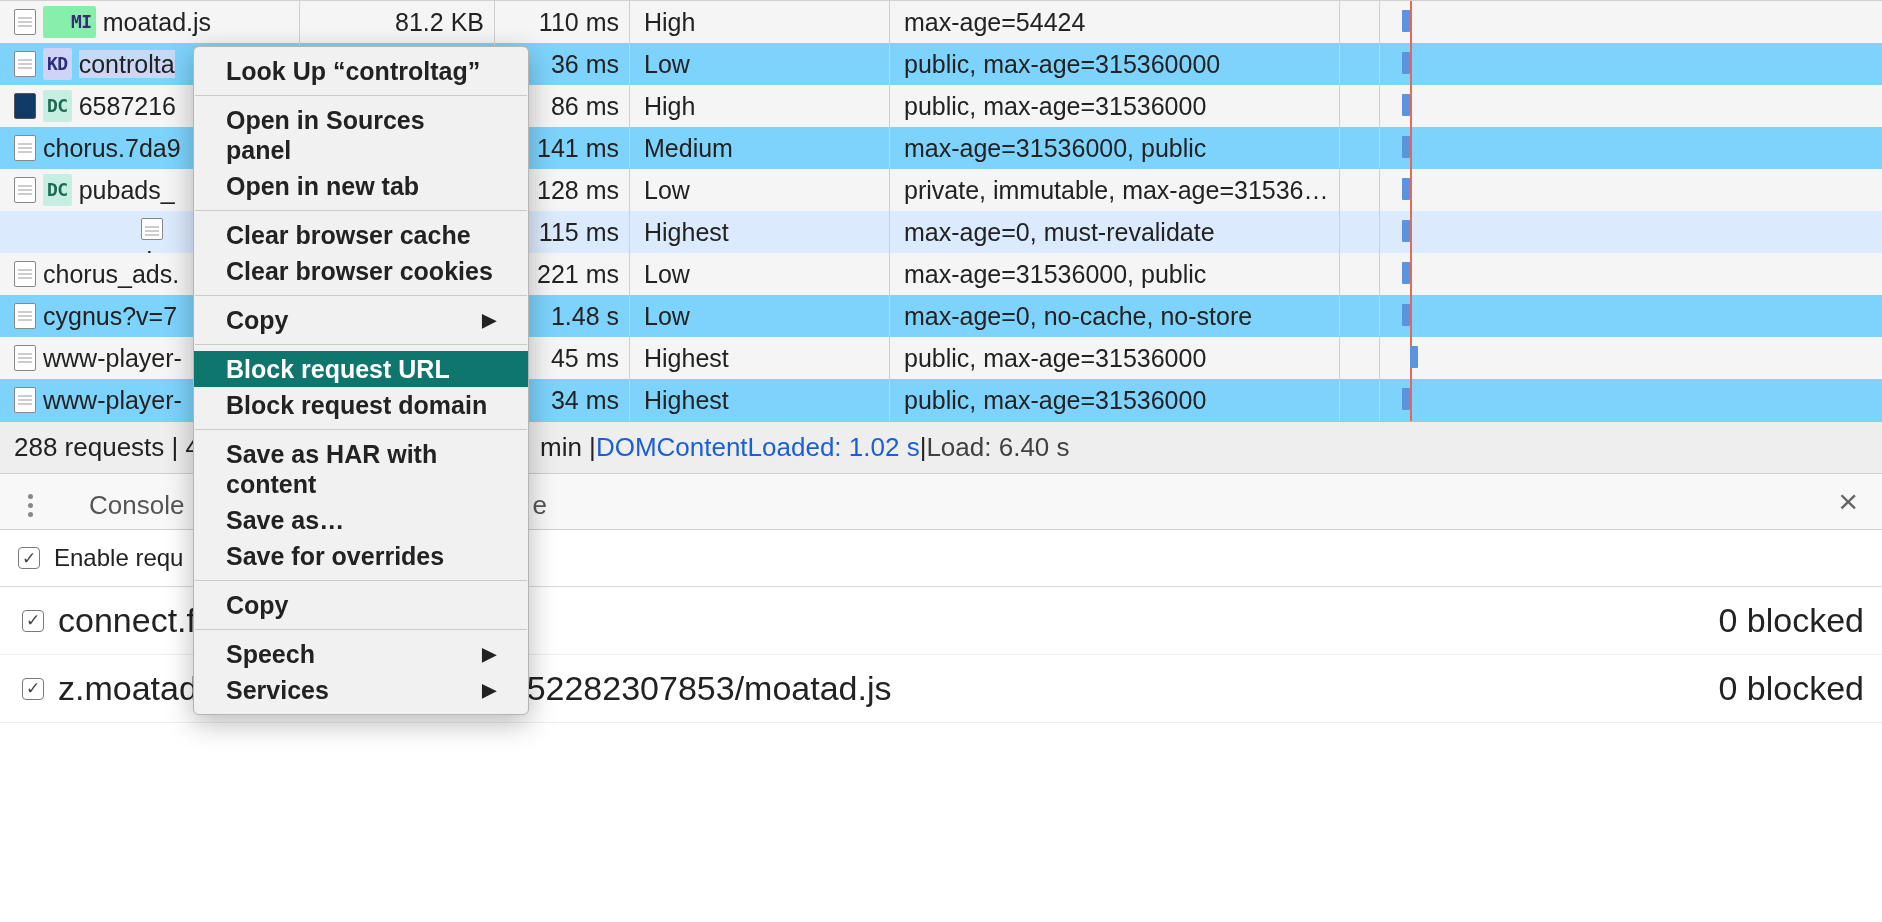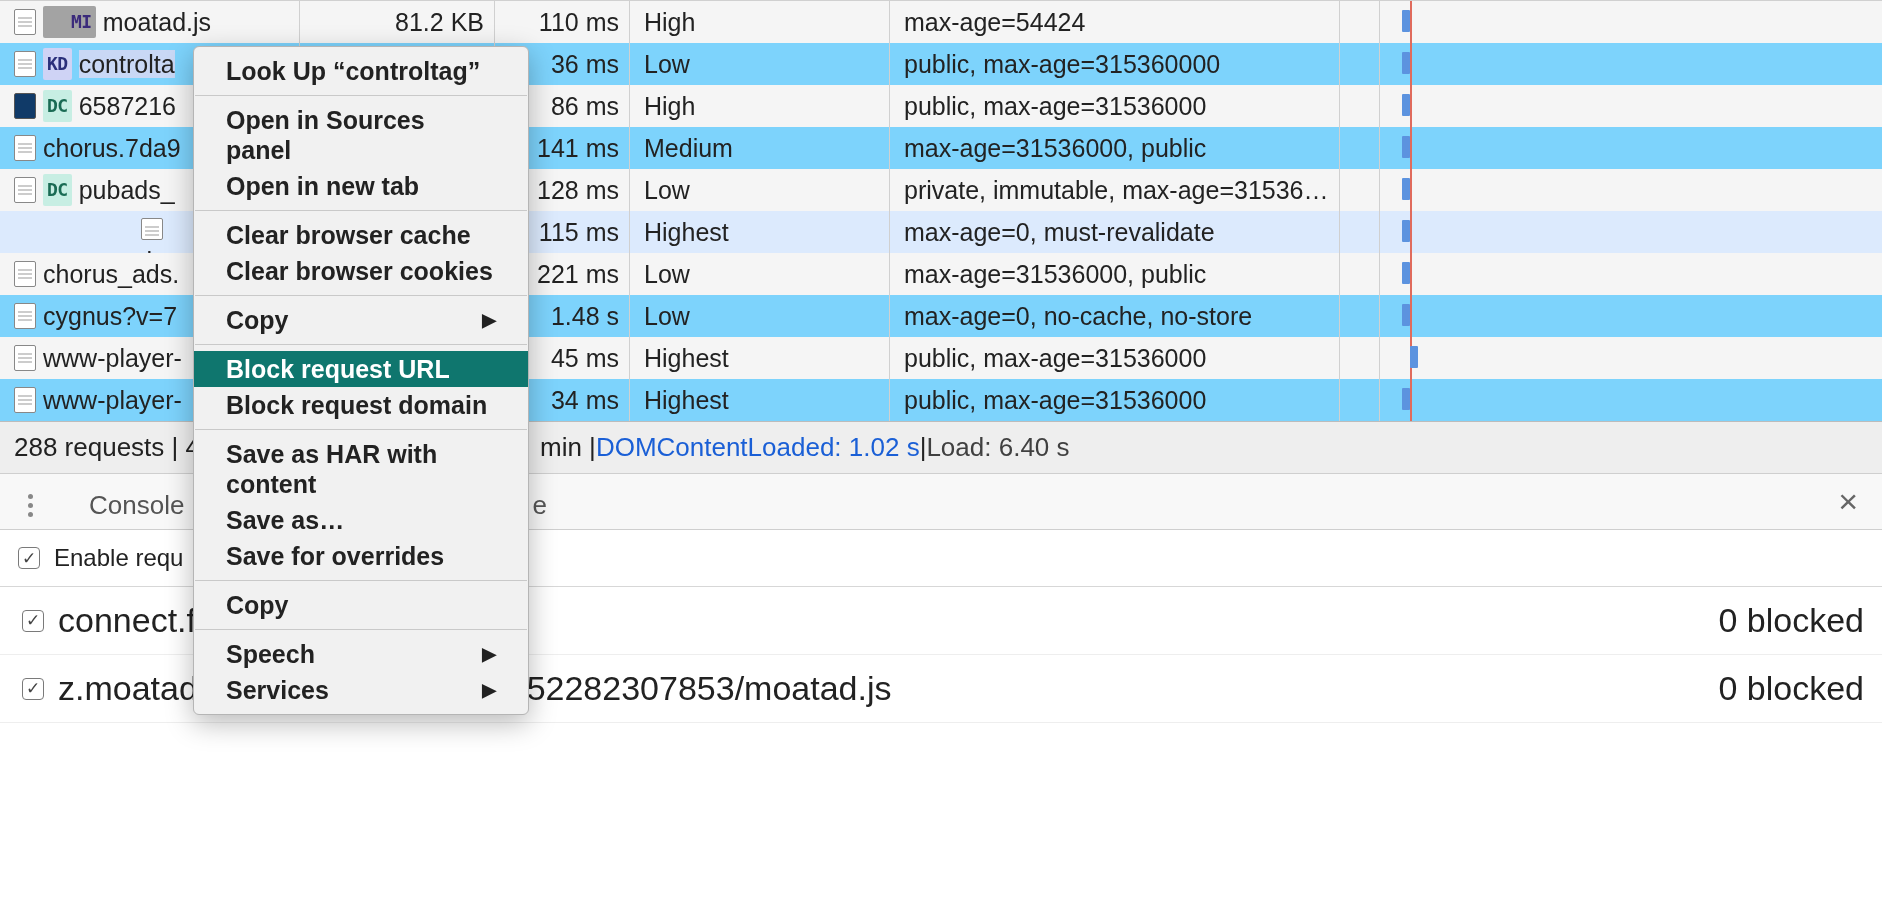--- a/index.html
+++ b/index.html
@@ -14,21 +14,21 @@
 .row.sel > .cell { background: #dceafd; flex-direction: column; }
 .cell.size, .cell.time { text-align: right; }
 .cell.name { display: flex; align-items: center; gap: 7px; }
 
 .file-icon { width: 22px; height: 26px; border: 1px solid #888; background: #fff; border-radius: 2px 2px 2px 2px; flex: 0 0 22px; position: relative; }
 .file-icon::before { content: ""; position: absolute; top: 7px; left: 3px; right: 3px; height: 2px; background: #ccc; box-shadow: 0 4px 0 #ccc, 0 8px 0 #ccc; }
 .file-icon.img { border-color: #555; background: linear-gradient(#103a68, #103a68); }
 .file-icon.img::before { display:none; }
 
 .badge { font-size: 18px; font-weight: 600; padding: 2px 4px; border-radius: 2px; flex: 0 0 auto; font-family: ui-monospace, Menlo, monospace; letter-spacing: -0.5px; }
-.badge.mi { background: #a3a3a3; color: #3b2a7b; padding-left: 28px; }
+.badge.mi { background: #86efac; color: #3b2a7b; padding-left: 28px; }
 .badge.kd { background: #cfd3f5; color: #2a2f7b; }
 .badge.dc { background: #c7eee3; color: #1a6b54; }
 
 .name-highlight { background: #c9d8f5; }
 
 .context-menu { position: absolute; top: 46px; left: 193px; width: 336px; background: #f1f1f1; border: 1px solid #b5b5b5; border-radius: 6px; box-shadow: 0 8px 28px rgba(0,0,0,.28); padding: 6px 0; z-index: 100; }
 .menu-item { padding: 3px 32px; font-size: 25px; line-height: 30px; color: #222; display: flex; justify-content: space-between; align-items: center; cursor: default; font-weight: bold; }
 .menu-item.hl { background: #0f766e; color: #fff; }
 .menu-sep { height: 1px; background: #c9c9c9; margin: 6px 1px; }
 .menu-arrow { font-size: 18px; }

